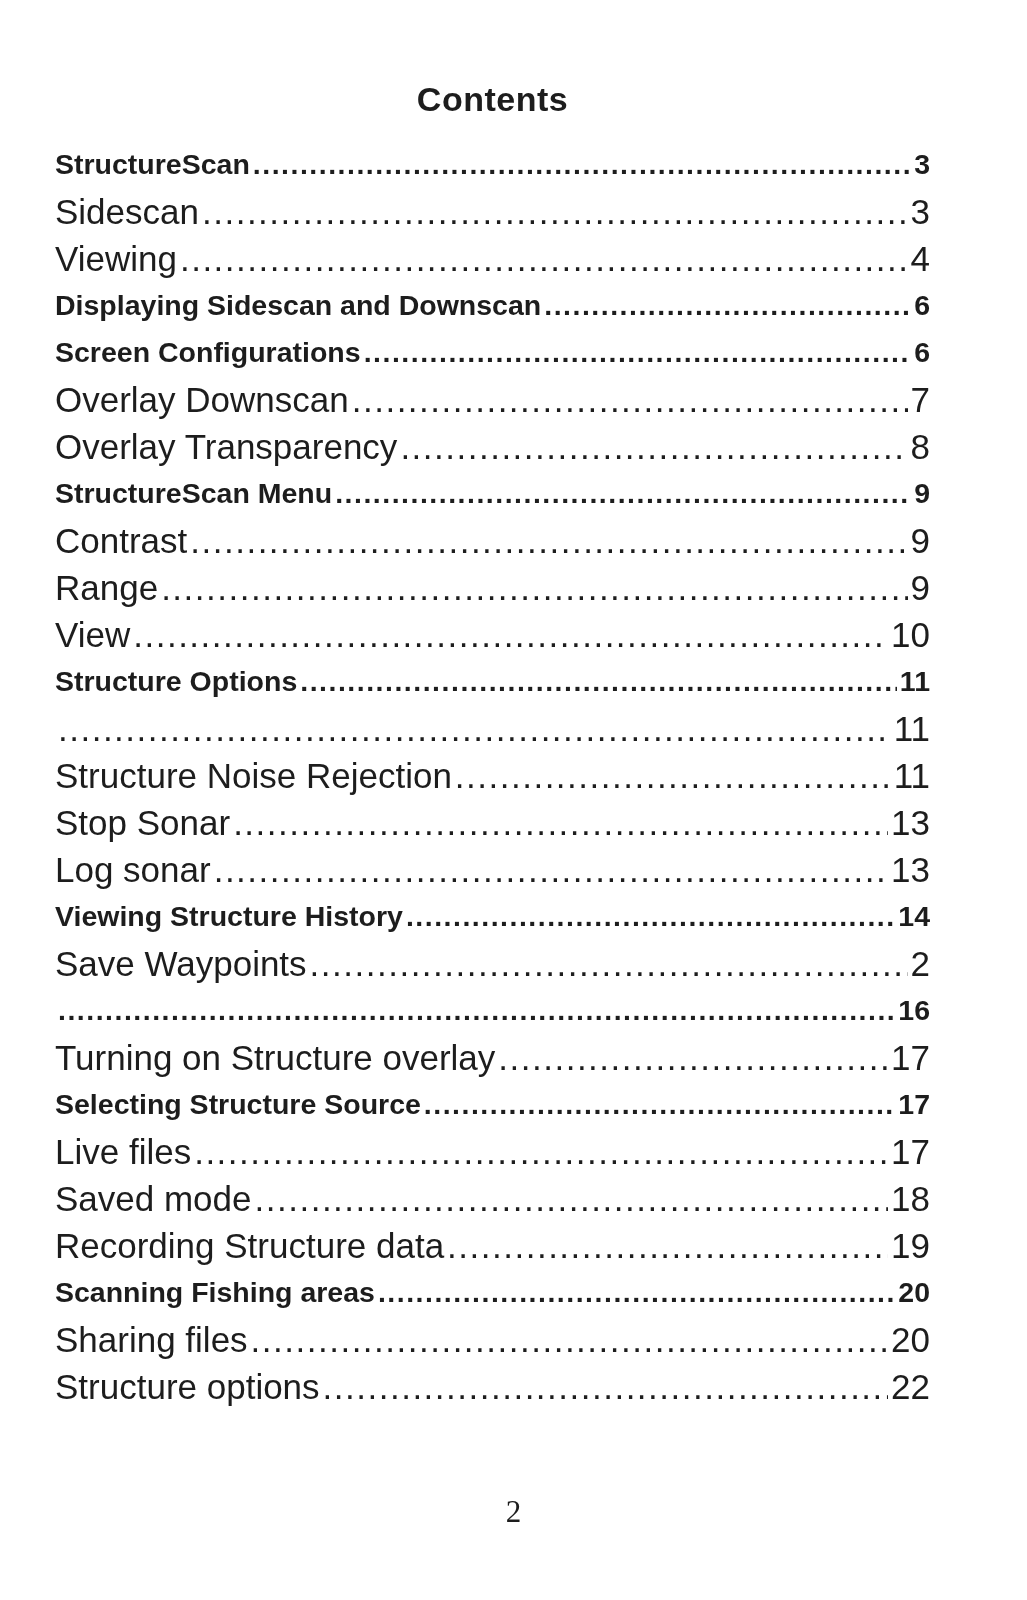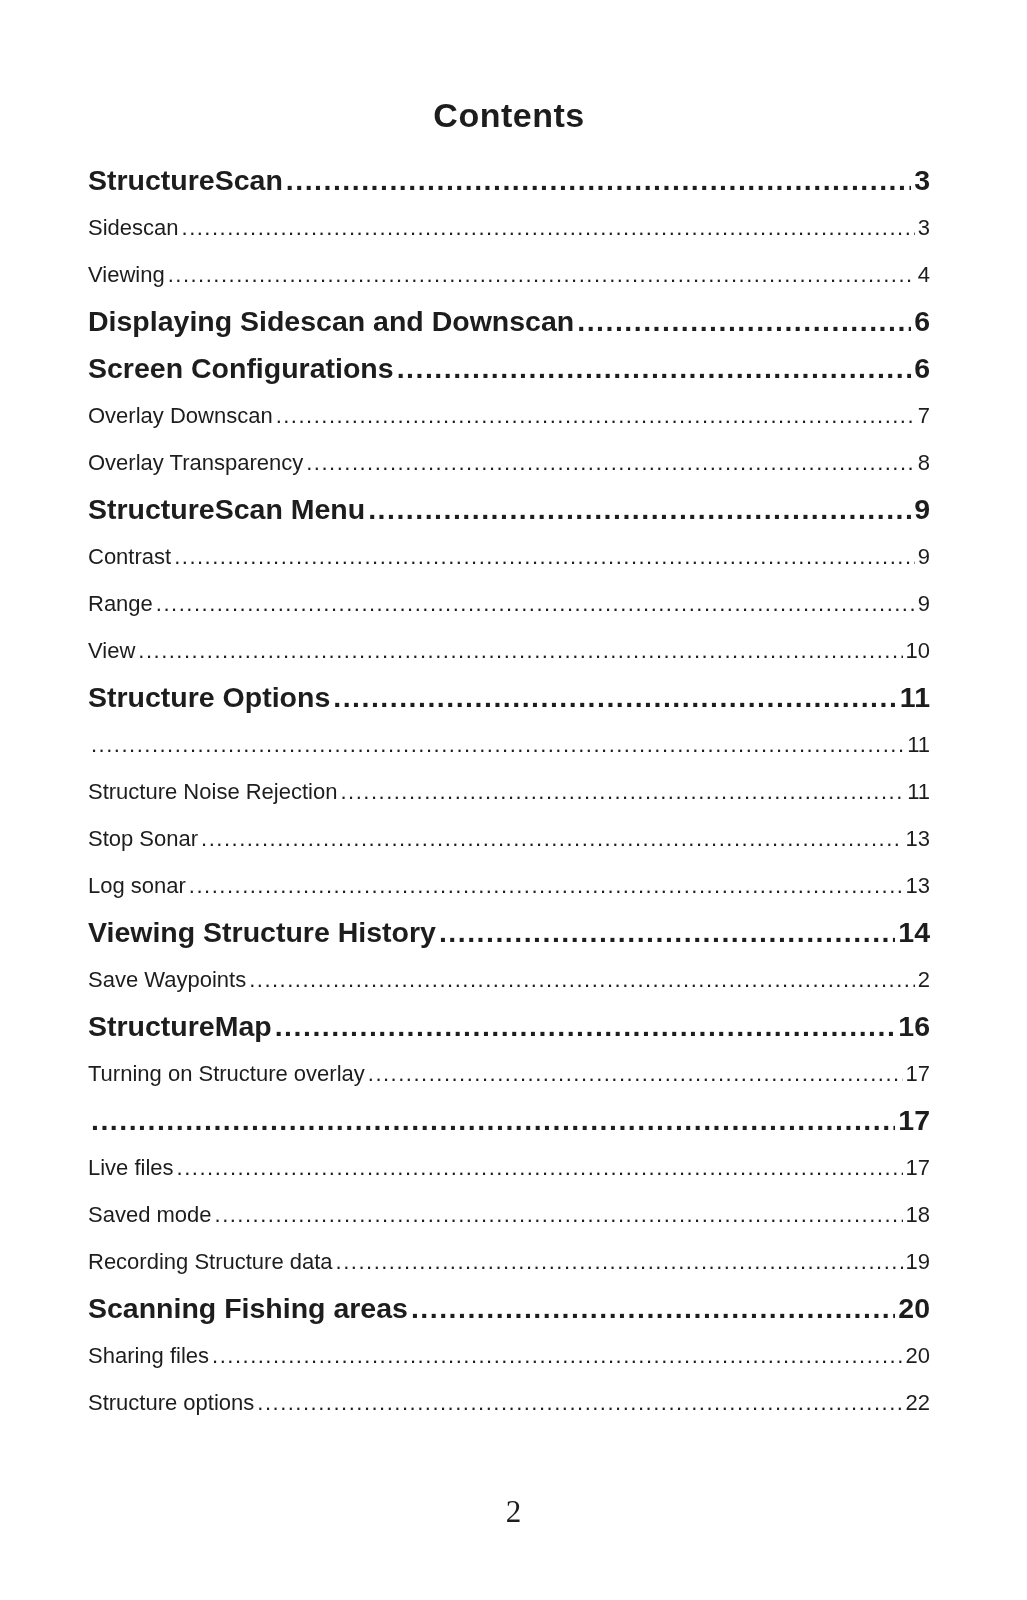--- a/index.html
+++ b/index.html
@@ -9,38 +9,37 @@
   body {
     width: 1027px;
     height: 1600px;
     background: #ffffff;
     font-family: "Liberation Sans", sans-serif;
     color: #1d1d1d;
     position: relative;
     overflow: hidden;
   }
   .page {
-    padding: 80px 97px 0 88px;
+    padding: 80px 97px 0 55px;
     box-sizing: border-box;
-    margin-top: 16px;
   }
   .doc-title {
     text-align: center;
     font-weight: bold;
     font-size: 34px;
     letter-spacing: 0.5px;
     margin: 0 0 22px 0;
   }
   .toc-list {
     width: 100%;
   }
   .toc-row {
     display: flex;
     align-items: baseline;
-    font-size: 22px;
+    font-size: 35px;
     height: 47px;
     line-height: 47px;
   }
   .toc-row.bold {
     font-weight: bold;
     font-size: 28.5px;
     align-items: center;
   }
   .toc-label {
     white-space: nowrap;
@@ -162,30 +161,30 @@
         <span class="toc-label">Viewing Structure History</span>
         <span class="toc-dots">............................................................................................................................................................................................................................</span>
         <span class="toc-page-num">14</span>
       </div>
       <div class="toc-row">
         <span class="toc-label">Save Waypoints</span>
         <span class="toc-dots">............................................................................................................................................................................................................................</span>
         <span class="toc-page-num">2</span>
       </div>
       <div class="toc-row bold">
-        <span class="toc-label">StructureMap</span>
         <span class="toc-dots">............................................................................................................................................................................................................................</span>
         <span class="toc-page-num">16</span>
       </div>
       <div class="toc-row">
         <span class="toc-label">Turning on Structure overlay</span>
         <span class="toc-dots">............................................................................................................................................................................................................................</span>
         <span class="toc-page-num">17</span>
       </div>
       <div class="toc-row bold">
+        <span class="toc-label">Selecting Structure Source</span>
         <span class="toc-dots">............................................................................................................................................................................................................................</span>
         <span class="toc-page-num">17</span>
       </div>
       <div class="toc-row">
         <span class="toc-label">Live files</span>
         <span class="toc-dots">............................................................................................................................................................................................................................</span>
         <span class="toc-page-num">17</span>
       </div>
       <div class="toc-row">
         <span class="toc-label">Saved mode</span>

